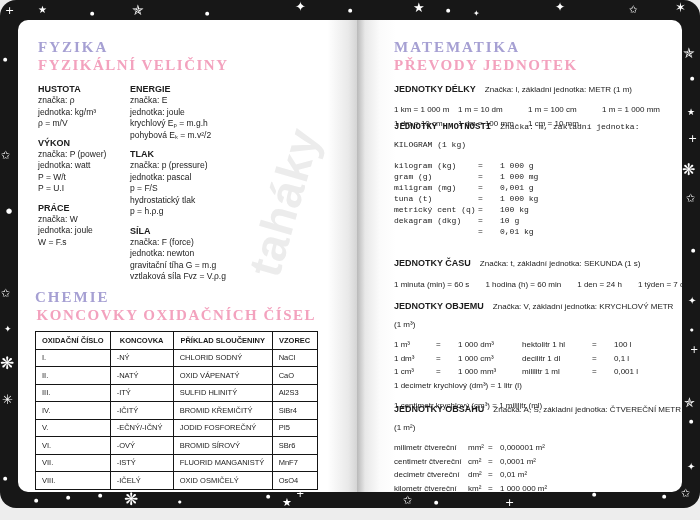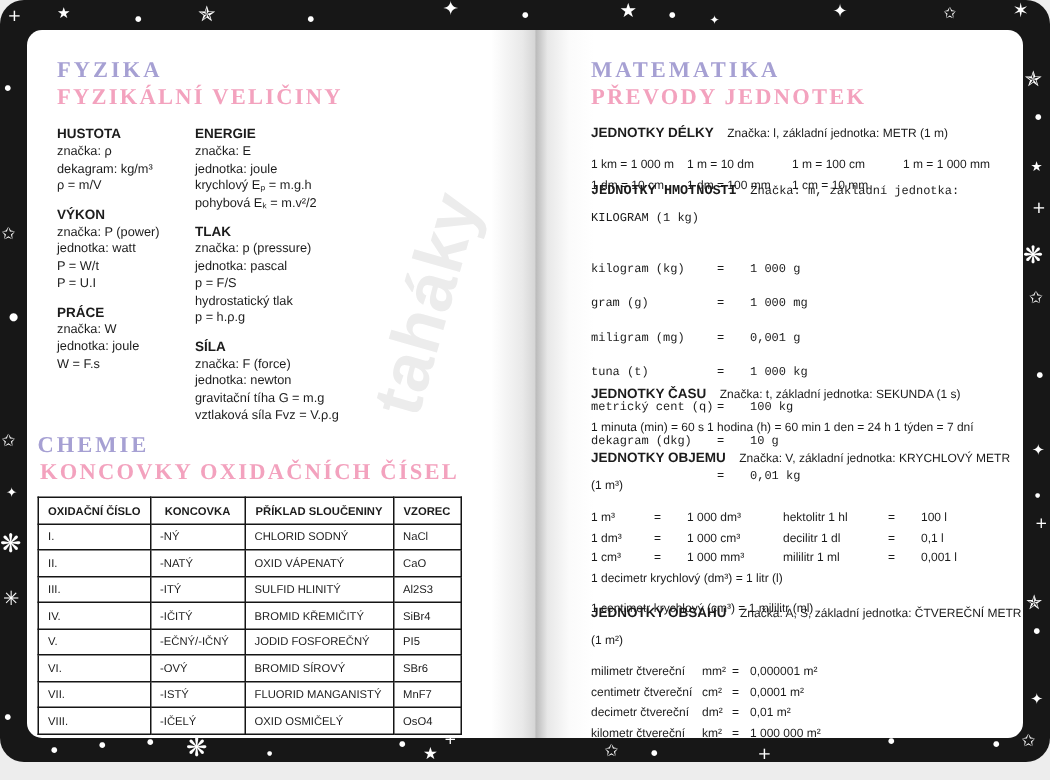--- a/index.html
+++ b/index.html
@@ -17,34 +17,34 @@
   .watermark{position:absolute;left:178px;top:150px;width:176px;height:64px;line-height:64px;text-align:center;
     font-size:46px;font-weight:bold;color:#ececec;transform:rotate(-74deg);letter-spacing:1px;}
   
   .phys-title{position:absolute;left:20px;top:18px;}
   .phys{position:absolute;left:20px;top:56px;width:300px;display:flex;color:#1b1b1b;}
   .pcol1{width:92px;}
   .pcol2{flex:1;}
   .pname{font-weight:bold;font-size:9px;margin-top:7px;line-height:12px;}
   .pline{font-size:8.5px;line-height:11.5px;}
   
-  .chem{position:absolute;left:7px;top:268px;color:#1b1b1b;}
+  .chem{position:absolute;left:17px;top:268px;color:#1b1b1b;}
   .chem table{border-collapse:collapse;margin-top:7px;}
   .chem th,.chem td{border:1.2px solid #151515;font-size:7.5px;padding:0 6px;height:16.5px;white-space:nowrap;}
   .chem th{font-weight:bold;text-align:center;}
   .chem td{text-align:left;}
   .cw1{width:60px;} .cw2{width:50px;} .cw3{width:86px;} .cw4{width:32px;}
   
   .m{position:absolute;left:37px;color:#1b1b1b;}
   .m-title{top:18px;}
   .sec-h{font-weight:bold;font-size:9px;}
   .sec-i{font-size:8px;margin-left:9px;}
   .len-grid{display:grid;grid-template-columns:64px 70px 74px auto;font-size:8px;row-gap:5px;margin-top:9px;white-space:nowrap;}
-  .mass-grid{display:grid;grid-template-columns:84px 22px auto;font-size:8px;row-gap:14px;margin-top:23px;white-space:nowrap;}
-  .time-row{display:flex;gap:2px;font-size:8px;margin-top:10px;white-space:nowrap;}
+  .mass-grid{display:grid;grid-template-columns:84px 22px auto;font-size:8px;row-gap:2px;margin-top:9px;white-space:nowrap;}
+  .time-row{display:flex;gap:16px;font-size:8px;margin-top:10px;white-space:nowrap;}
   .vol-grid{display:grid;grid-template-columns:42px 22px 64px 70px 22px auto;font-size:8px;row-gap:4.5px;margin-top:9px;white-space:nowrap;}
   .vol-note{font-size:8px;margin-top:5px;}
   .vol-note2{font-size:8px;margin-top:11px;}
   .area-grid{display:grid;grid-template-columns:74px 20px 12px auto;font-size:8px;row-gap:4.7px;margin-top:9px;white-space:nowrap;}
 </style>
 </head>
 <body>
 
 <div class="scene">
   <div class="cover">
@@ -107,21 +107,21 @@
       <div class="phys-title">
         <div class="hd1">FYZIKA</div>
         <div class="hd2">FYZIKÁLNÍ VELIČINY</div>
       </div>
 
       <div class="phys">
         <div class="pcol1">
           <div>
             <div class="pname">HUSTOTA</div>
             <div class="pline">značka: ρ</div>
-            <div class="pline">dekagram: kg/m³</div>
+            <div class="pline">jednotka: kg/m³</div>
             <div class="pline">ρ = m/V</div>
           </div>
           <div>
             <div class="pname">VÝKON</div>
             <div class="pline">značka: P (power)</div>
             <div class="pline">jednotka: watt</div>
             <div class="pline">P = W/t</div>
             <div class="pline">P = U.I</div>
           </div>
           <div>

